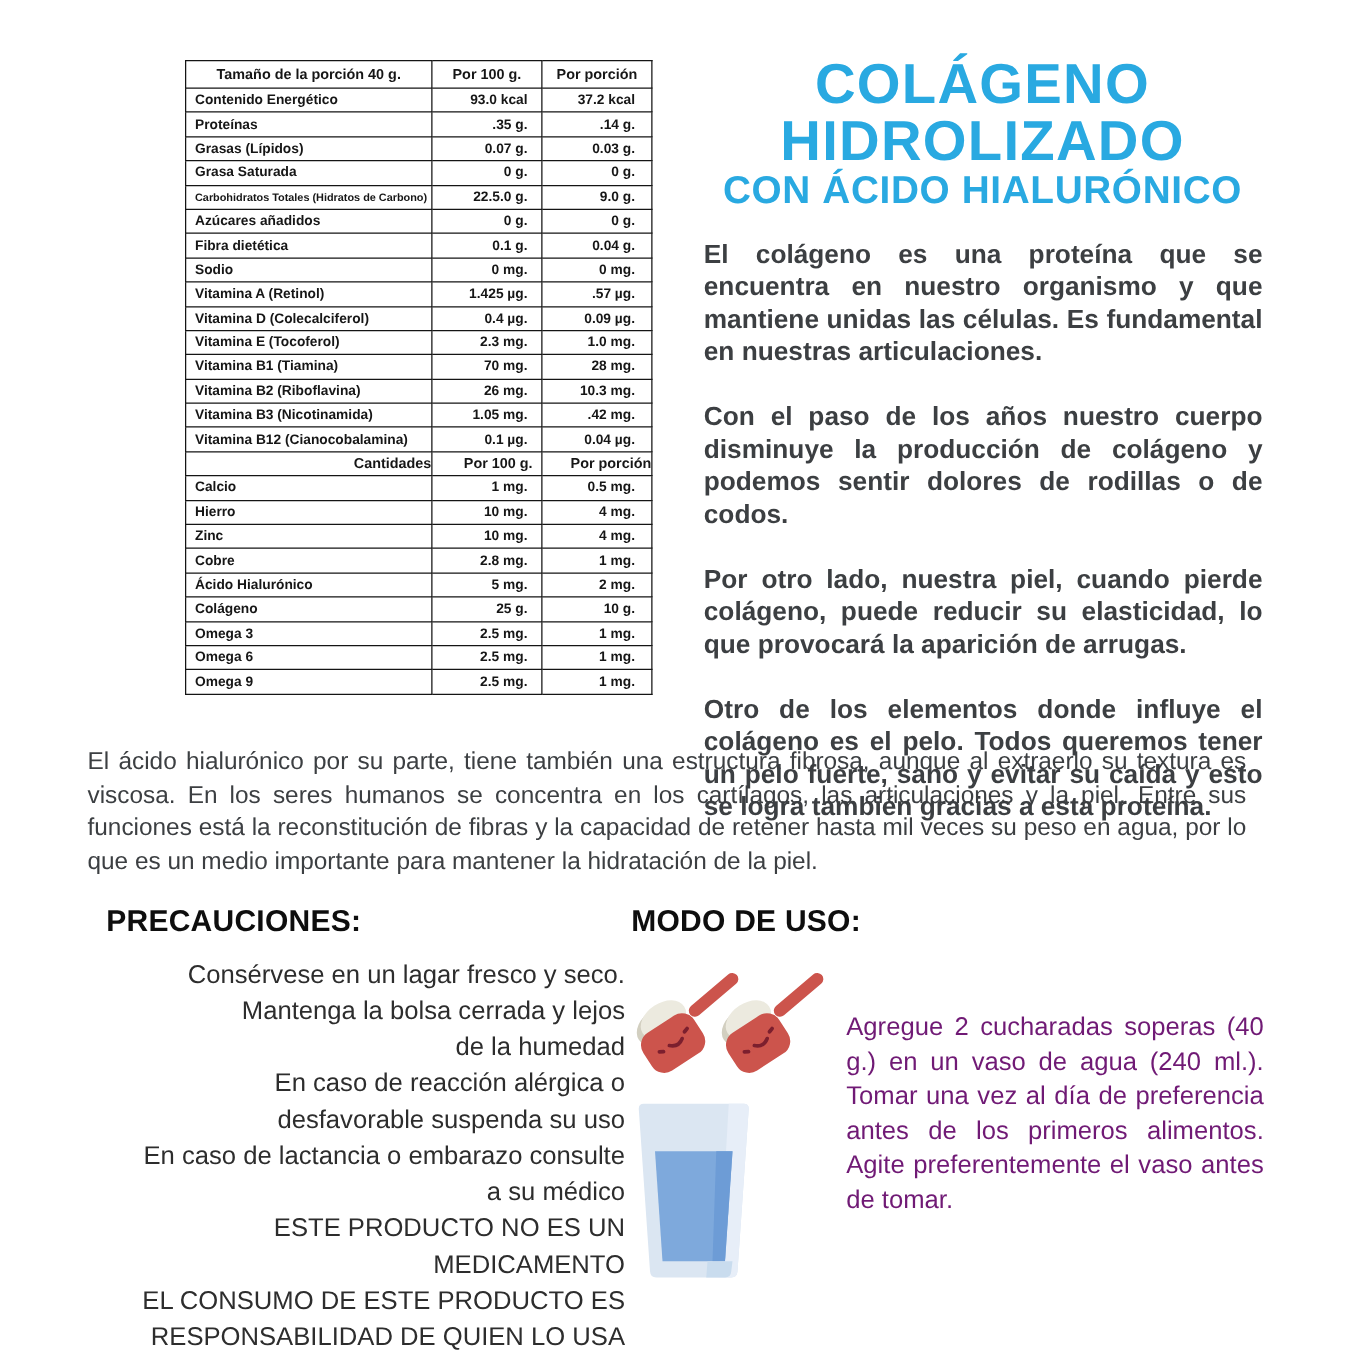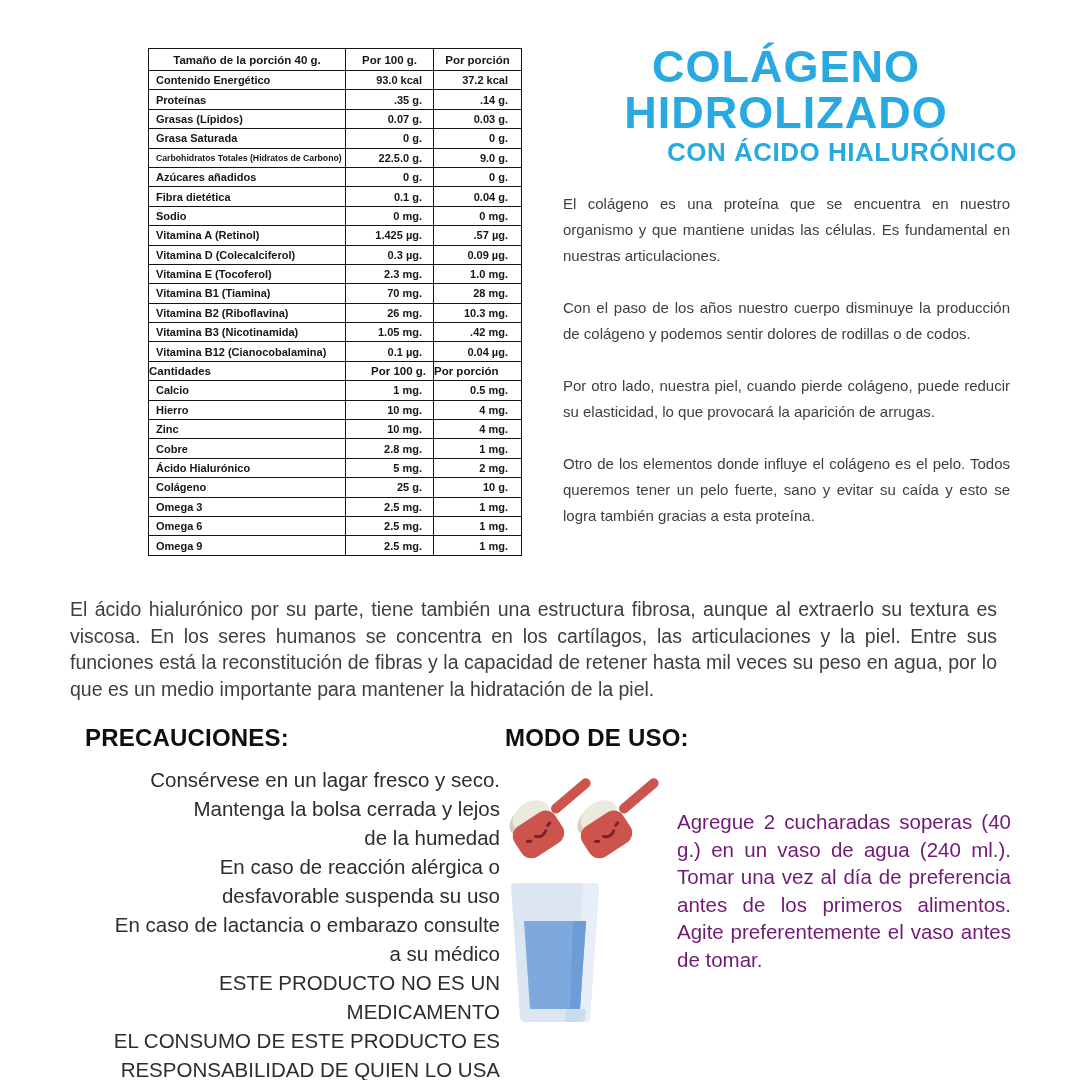--- a/index.html
+++ b/index.html
@@ -28,46 +28,47 @@
     color: #161616;
     overflow: hidden;
     white-space: nowrap;
   }
   .nutri thead th { height: 22px; font-size: 11.5px; text-align: center; padding: 0 2px; }
   .nutri td { height: 19.4px; font-size: 11px; }
   td.c-label { text-align: left; padding: 0 3px 0 7px; }
   td.c-label.small { font-size: 8.7px; }
   td.c-num  { text-align: right; padding: 0 11px 0 2px; }
   td.c-num.c-last { padding-right: 13px; }
-  tr.subhead td { text-align: left; font-size: 11.5px; }
+  tr.subhead td { text-align: right; font-size: 11.5px; }
   tr.subhead td.sh-100 { text-align: right; padding-right: 7px; }
 
   
   .title-block {
     position: absolute;
     left: 555px;
     top: 44px;
     width: 462px;
     text-align: center;
     color: #29a9e1;
     font-weight: bold;
   }
   .title-block .t-big { font-size: 45px; line-height: 46px; letter-spacing: 1px; }
-  .title-block .t-small { font-size: 26px; line-height: 32px; letter-spacing: 0.5px; text-align: right; }
+  .title-block .t-small { font-size: 31px; line-height: 32px; letter-spacing: 0.5px; }
 
   
   .intro {
     position: absolute;
     left: 563px;
     top: 191px;
     width: 447px;
     color: #3c3f42;
-    font-size: 15px;
+    font-size: 21px;
     line-height: 26px;
     text-align: justify;
+    font-weight: bold;
   }
   .intro .para { margin-bottom: 26px; }
   .intro .para:last-child { margin-bottom: 0; }
 
   
   .hyaluronic {
     position: absolute;
     left: 70px;
     top: 596px;
     width: 927px;
@@ -170,21 +171,21 @@
           <td class="c-num">0 mg.</td>
           <td class="c-num c-last">0 mg.</td>
         </tr>
         <tr>
           <td class="c-label">Vitamina A (Retinol)</td>
           <td class="c-num">1.425 µg.</td>
           <td class="c-num c-last">.57 µg.</td>
         </tr>
         <tr>
           <td class="c-label">Vitamina D (Colecalciferol)</td>
-          <td class="c-num">0.3 µg.</td>
+          <td class="c-num">0.4 µg.</td>
           <td class="c-num c-last">0.09 µg.</td>
         </tr>
         <tr>
           <td class="c-label">Vitamina E (Tocoferol)</td>
           <td class="c-num">2.3 mg.</td>
           <td class="c-num c-last">1.0 mg.</td>
         </tr>
         <tr>
           <td class="c-label">Vitamina B1 (Tiamina)</td>
           <td class="c-num">70 mg.</td>

